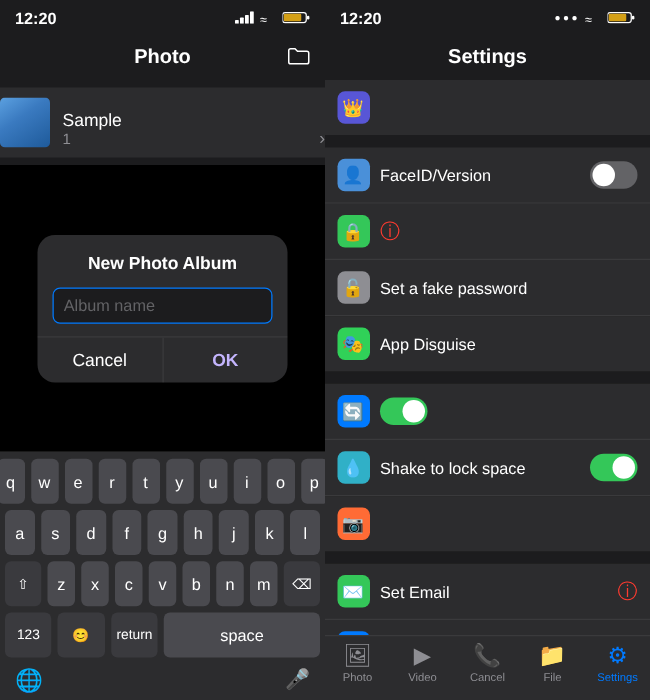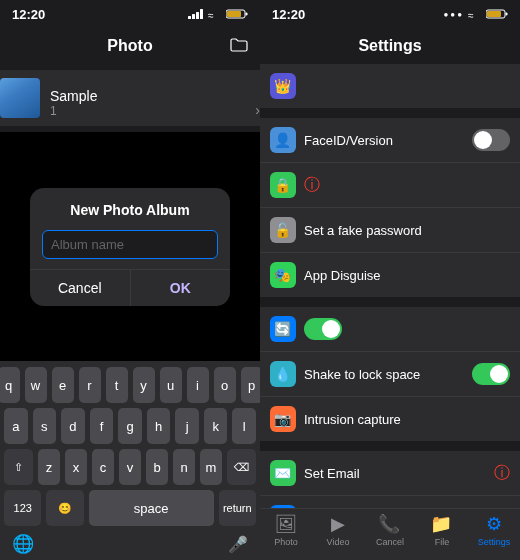--- a/index.html
+++ b/index.html
@@ -479,22 +479,22 @@
       <div class="key">c</div>
       <div class="key">v</div>
       <div class="key">b</div>
       <div class="key">n</div>
       <div class="key">m</div>
       <div class="key dark wide">⌫</div>
     </div>
     <div class="keyboard-bottom-row">
       <div class="key dark wide">123</div>
       <div class="key dark wide">😊</div>
+      <div class="key dark wide">return</div>
       <div class="key space">space</div>
-      <div class="key dark wide">return</div>
     </div>
     <div class="keyboard-icons-row">
       <span class="keyboard-icon-btn">🌐</span>
       <span class="keyboard-mic">🎤</span>
     </div>
   </div>
 </div>
 
 <div class="right-panel">
 
@@ -555,21 +555,20 @@
         <div class="settings-icon" style="background:#007aff;">🔄</div>
         <div class="settings-toggle on"></div>
       </div>
       <div class="settings-item">
         <div class="settings-icon" style="background:#30b0c7;">💧</div>
         <span class="settings-label">Shake to lock space</span>
         <div class="settings-toggle on"></div>
       </div>
       <div class="settings-item">
         <div class="settings-icon" style="background:#ff6b35;">📷</div>
-        <span class="settings-label">Intrusion capture</span>
       </div>
     </div>
 
     <div class="section-gap"></div>
 
     <div class="settings-section">
       <div class="settings-item">
         <div class="settings-icon" style="background:#34c759;">✉️</div>
         <span class="settings-label">Set Email</span>
         <span class="settings-alert">ⓘ</span>

